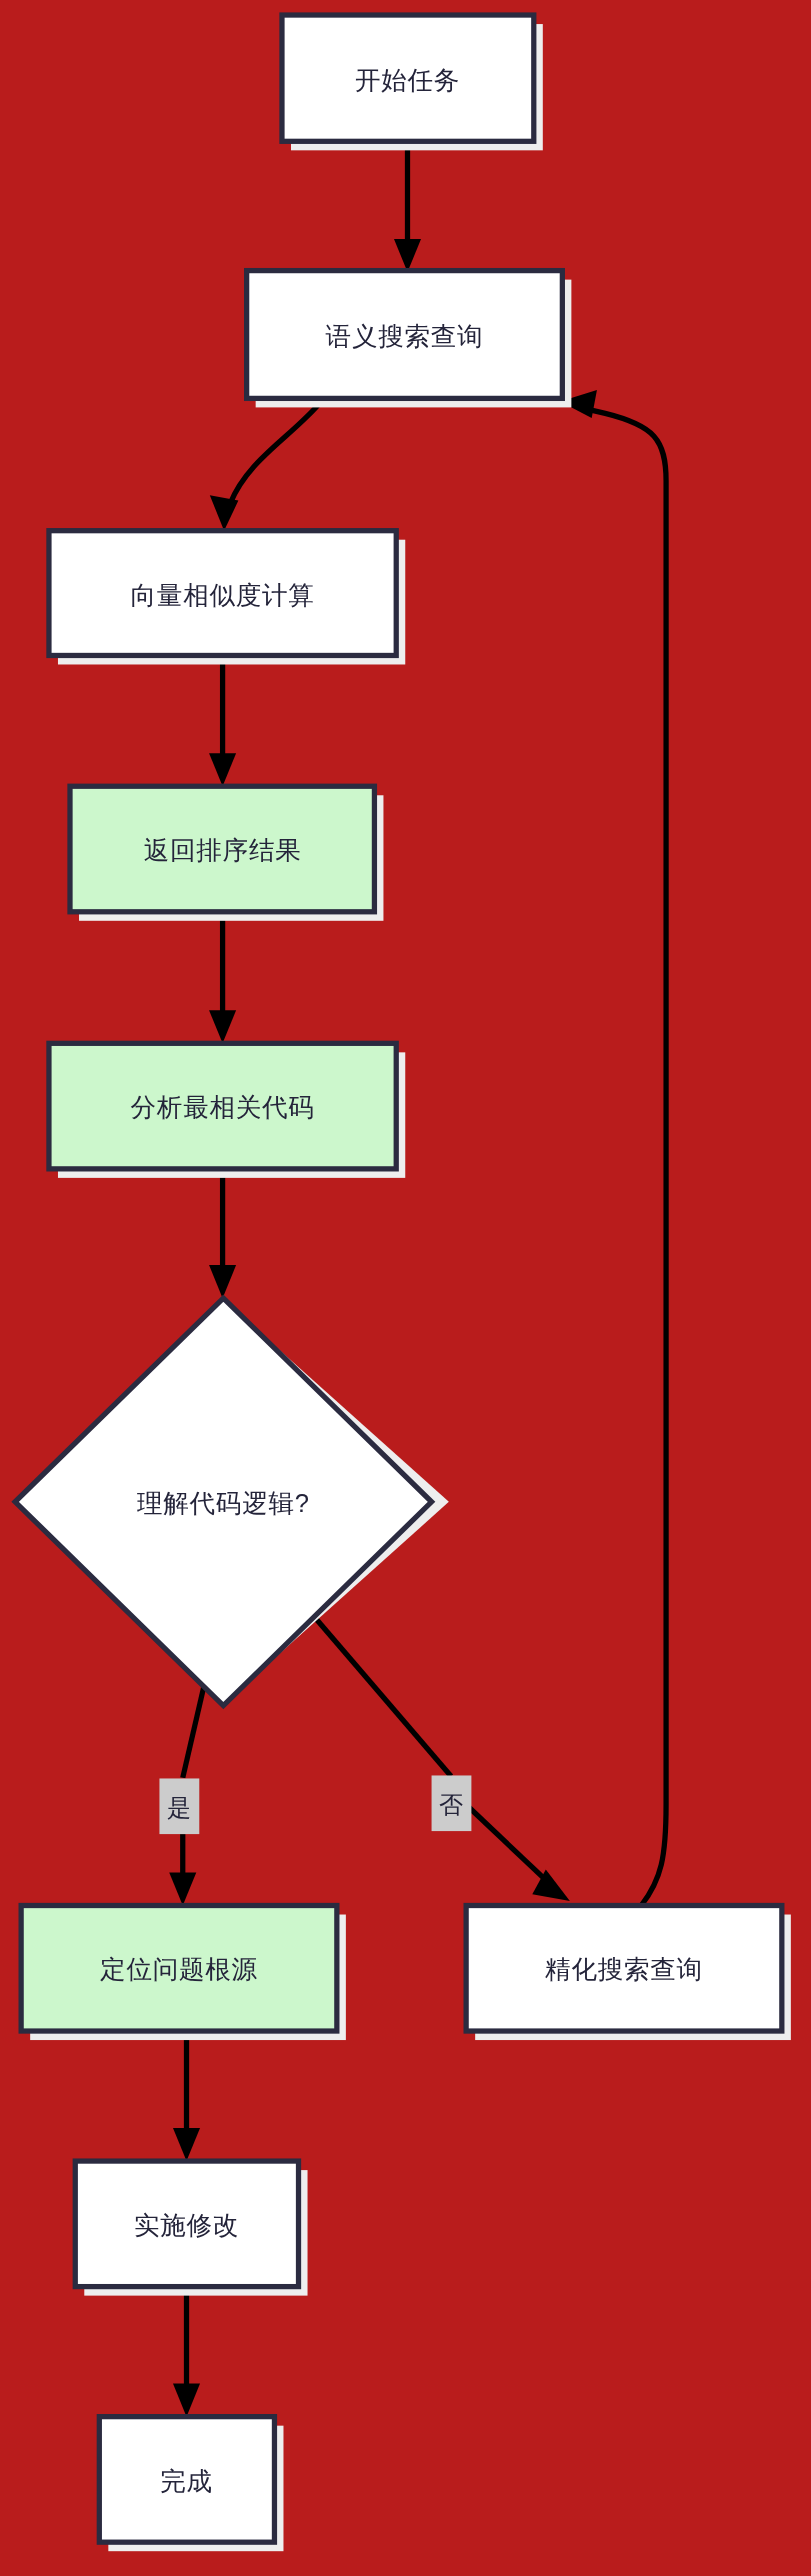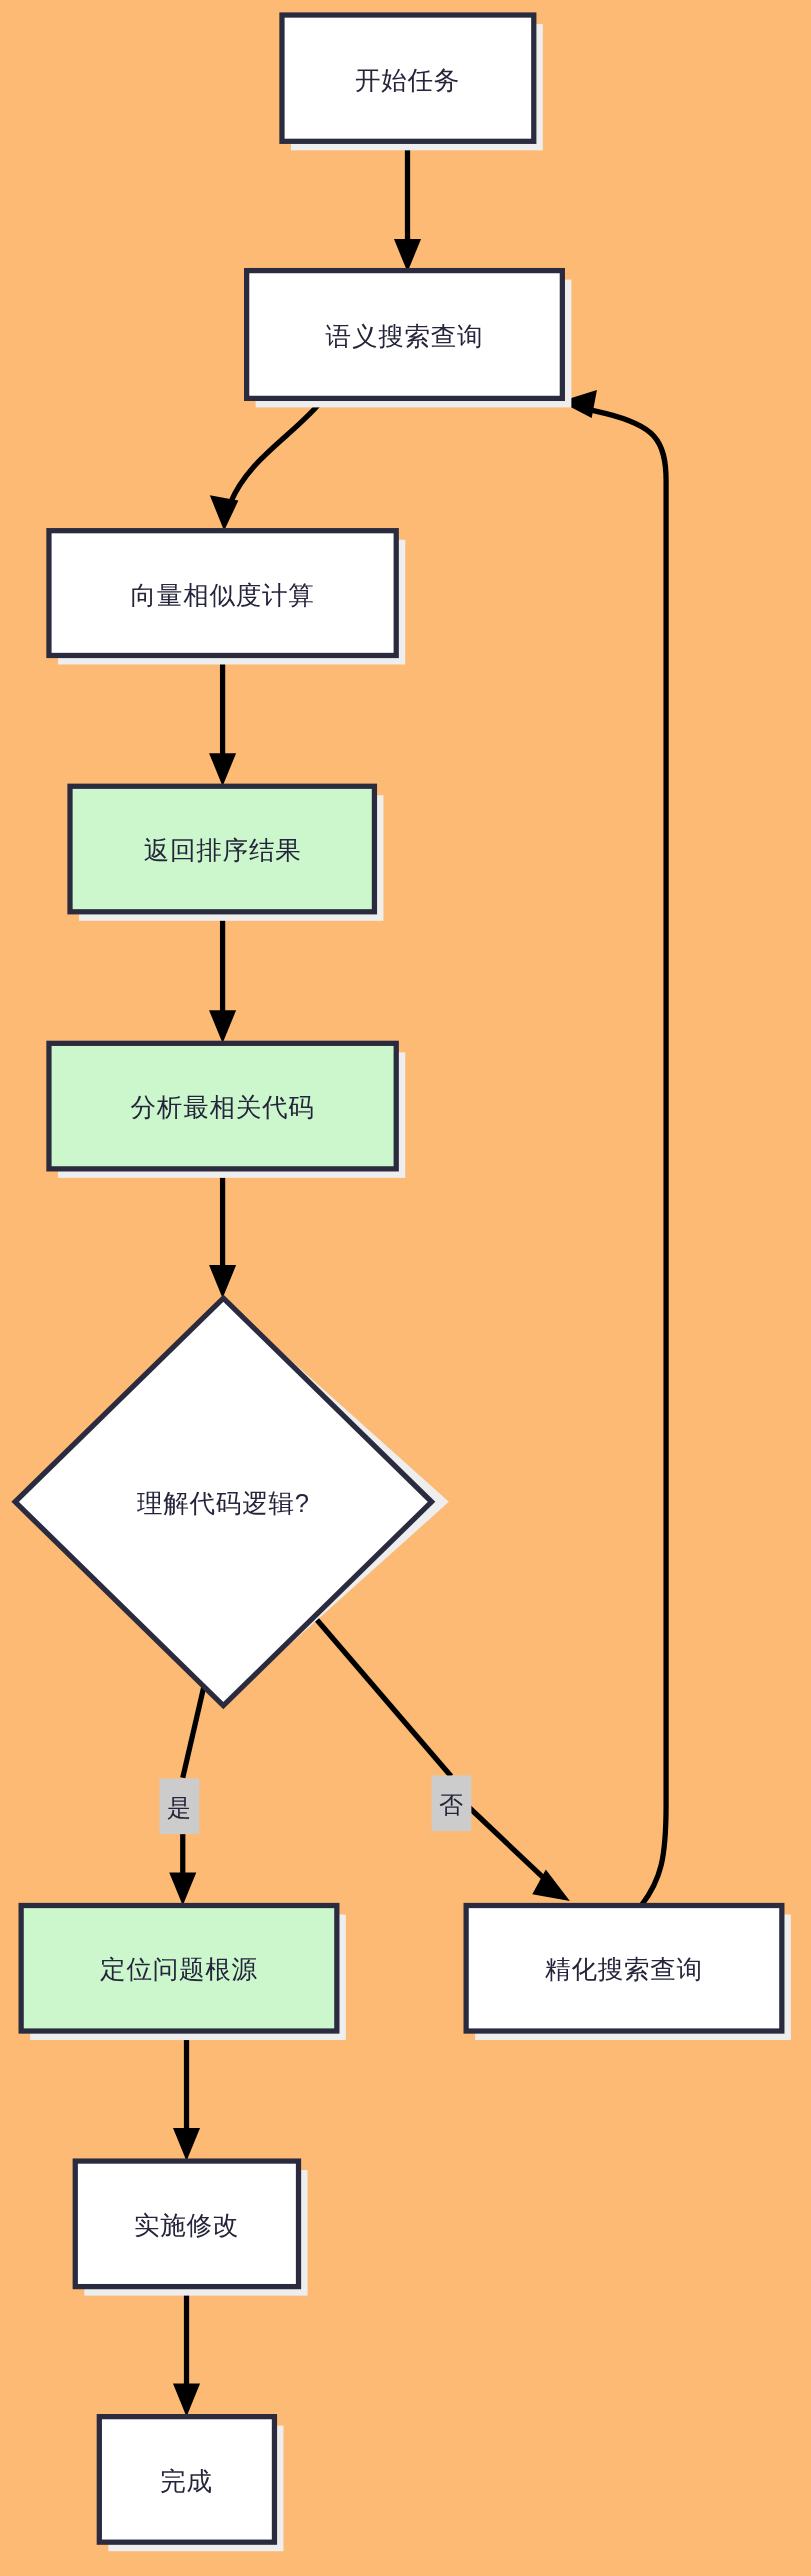--- a/index.html
+++ b/index.html
@@ -4,21 +4,21 @@
 <style>
   html, body {
     margin: 0;
     padding: 0;
     background: #ffffff;
   }
   #chart-root {
     position: relative;
     width: 812px;
     height: 2576px;
-    background: #fdba74;
+    background: #b91c1c;
     font-family: "Liberation Sans", "DejaVu Sans", sans-serif;
     overflow: hidden;
   }
   svg#flow {
     display: block;
     width: 812px;
     height: 2576px;
   }
   .node-shadow {
     fill: #eeeeee;

